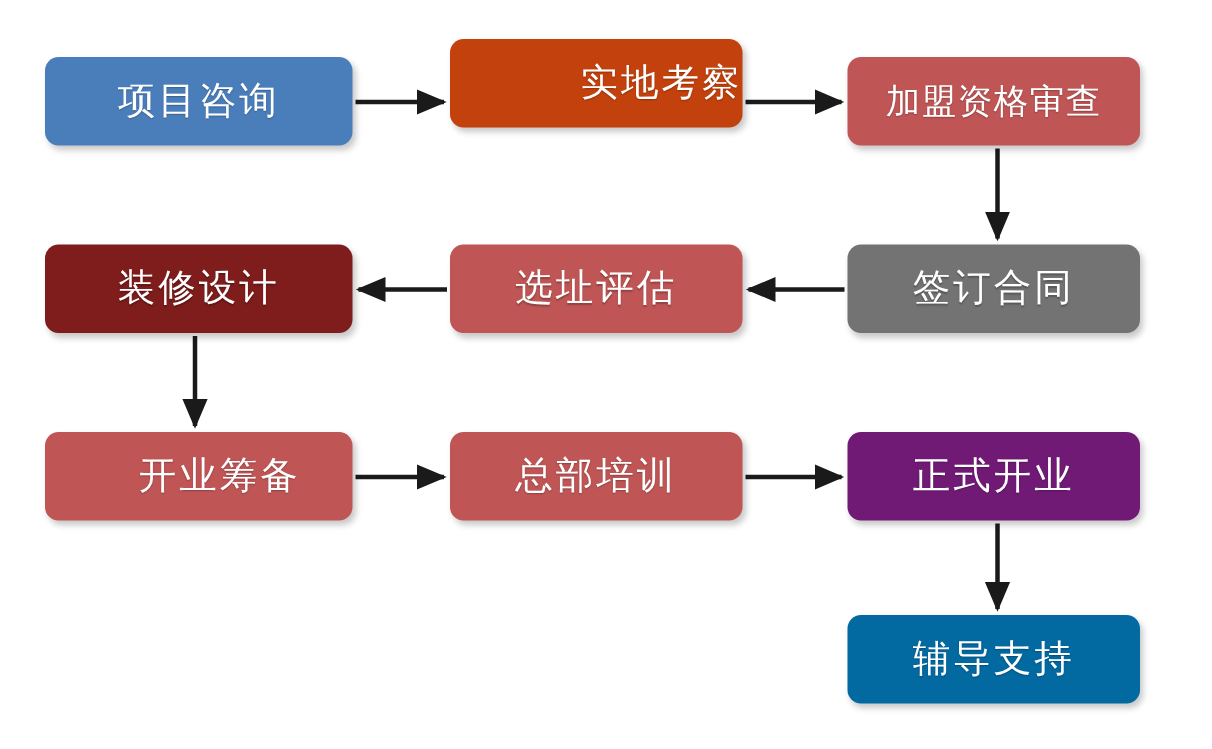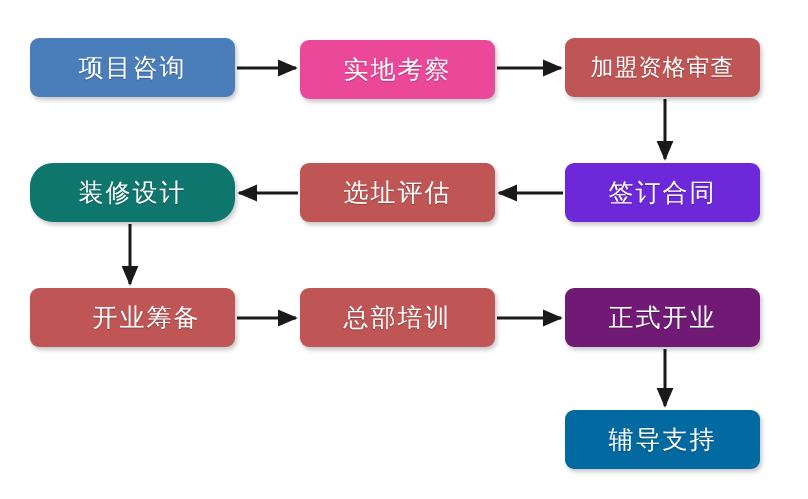--- a/index.html
+++ b/index.html
@@ -73,33 +73,33 @@
         <line x1="237" y1="318" x2="296" y2="318" stroke="#1a1a1a" stroke-width="3" marker-end="url(#arrowhead)"></line>
         <line x1="497" y1="318" x2="561" y2="318" stroke="#1a1a1a" stroke-width="3" marker-end="url(#arrowhead)"></line>
         <line x1="665" y1="349" x2="665" y2="406" stroke="#1a1a1a" stroke-width="3" marker-end="url(#arrowhead)"></line>
       </g>
   </svg>
 
   <div id="node-layer">
       <div class="node" style="left: 30px; top: 38px; width: 205px; height: 59px; background: rgb(74, 126, 187);">
         <span class="node-label" style="color: rgb(255, 255, 255);">项目咨询</span>
       </div>
-      <div class="node" style="left: 300px; top: 40px; width: 195px; height: 59px; background: #ec4899;">
+      <div class="node" style="left: 300px; top: 26px; width: 195px; height: 59px; background: #c2410c; justify-content: flex-end;">
         <span class="node-label" style="color: rgb(255, 255, 255);">实地考察</span>
       </div>
       <div class="node small" style="left: 565px; top: 38px; width: 195px; height: 59px; background: rgb(191, 85, 85);">
         <span class="node-label" style="color: rgb(255, 255, 255);">加盟资格审查</span>
       </div>
-      <div class="node" style="left: 30px; top: 163px; width: 205px; height: 59px; background: #0f766e; border-radius: 23px;">
+      <div class="node" style="left: 30px; top: 163px; width: 205px; height: 59px; background: #7f1d1d;">
         <span class="node-label" style="color: rgb(255, 255, 255);">装修设计</span>
       </div>
       <div class="node" style="left: 300px; top: 163px; width: 195px; height: 59px; background: rgb(191, 85, 85);">
         <span class="node-label" style="color: rgb(255, 255, 255);">选址评估</span>
       </div>
-      <div class="node" style="left: 565px; top: 163px; width: 195px; height: 59px; background: #6d28d9;">
+      <div class="node" style="left: 565px; top: 163px; width: 195px; height: 59px; background: #737373;">
         <span class="node-label" style="color: rgb(255, 255, 255);">签订合同</span>
       </div>
       <div class="node" style="left: 30px; top: 288px; width: 205px; height: 59px; background: rgb(191, 85, 85);">
         <span class="node-label" style="color: rgb(255, 255, 255); margin-left: 28px;">开业筹备</span>
       </div>
       <div class="node" style="left: 300px; top: 288px; width: 195px; height: 59px; background: rgb(191, 85, 85);">
         <span class="node-label" style="color: rgb(255, 255, 255); text-align: right;">总部培训</span>
       </div>
       <div class="node" style="left: 565px; top: 288px; width: 195px; height: 59px; background: #701a75;">
         <span class="node-label" style="color: rgb(255, 255, 255);">正式开业</span>

